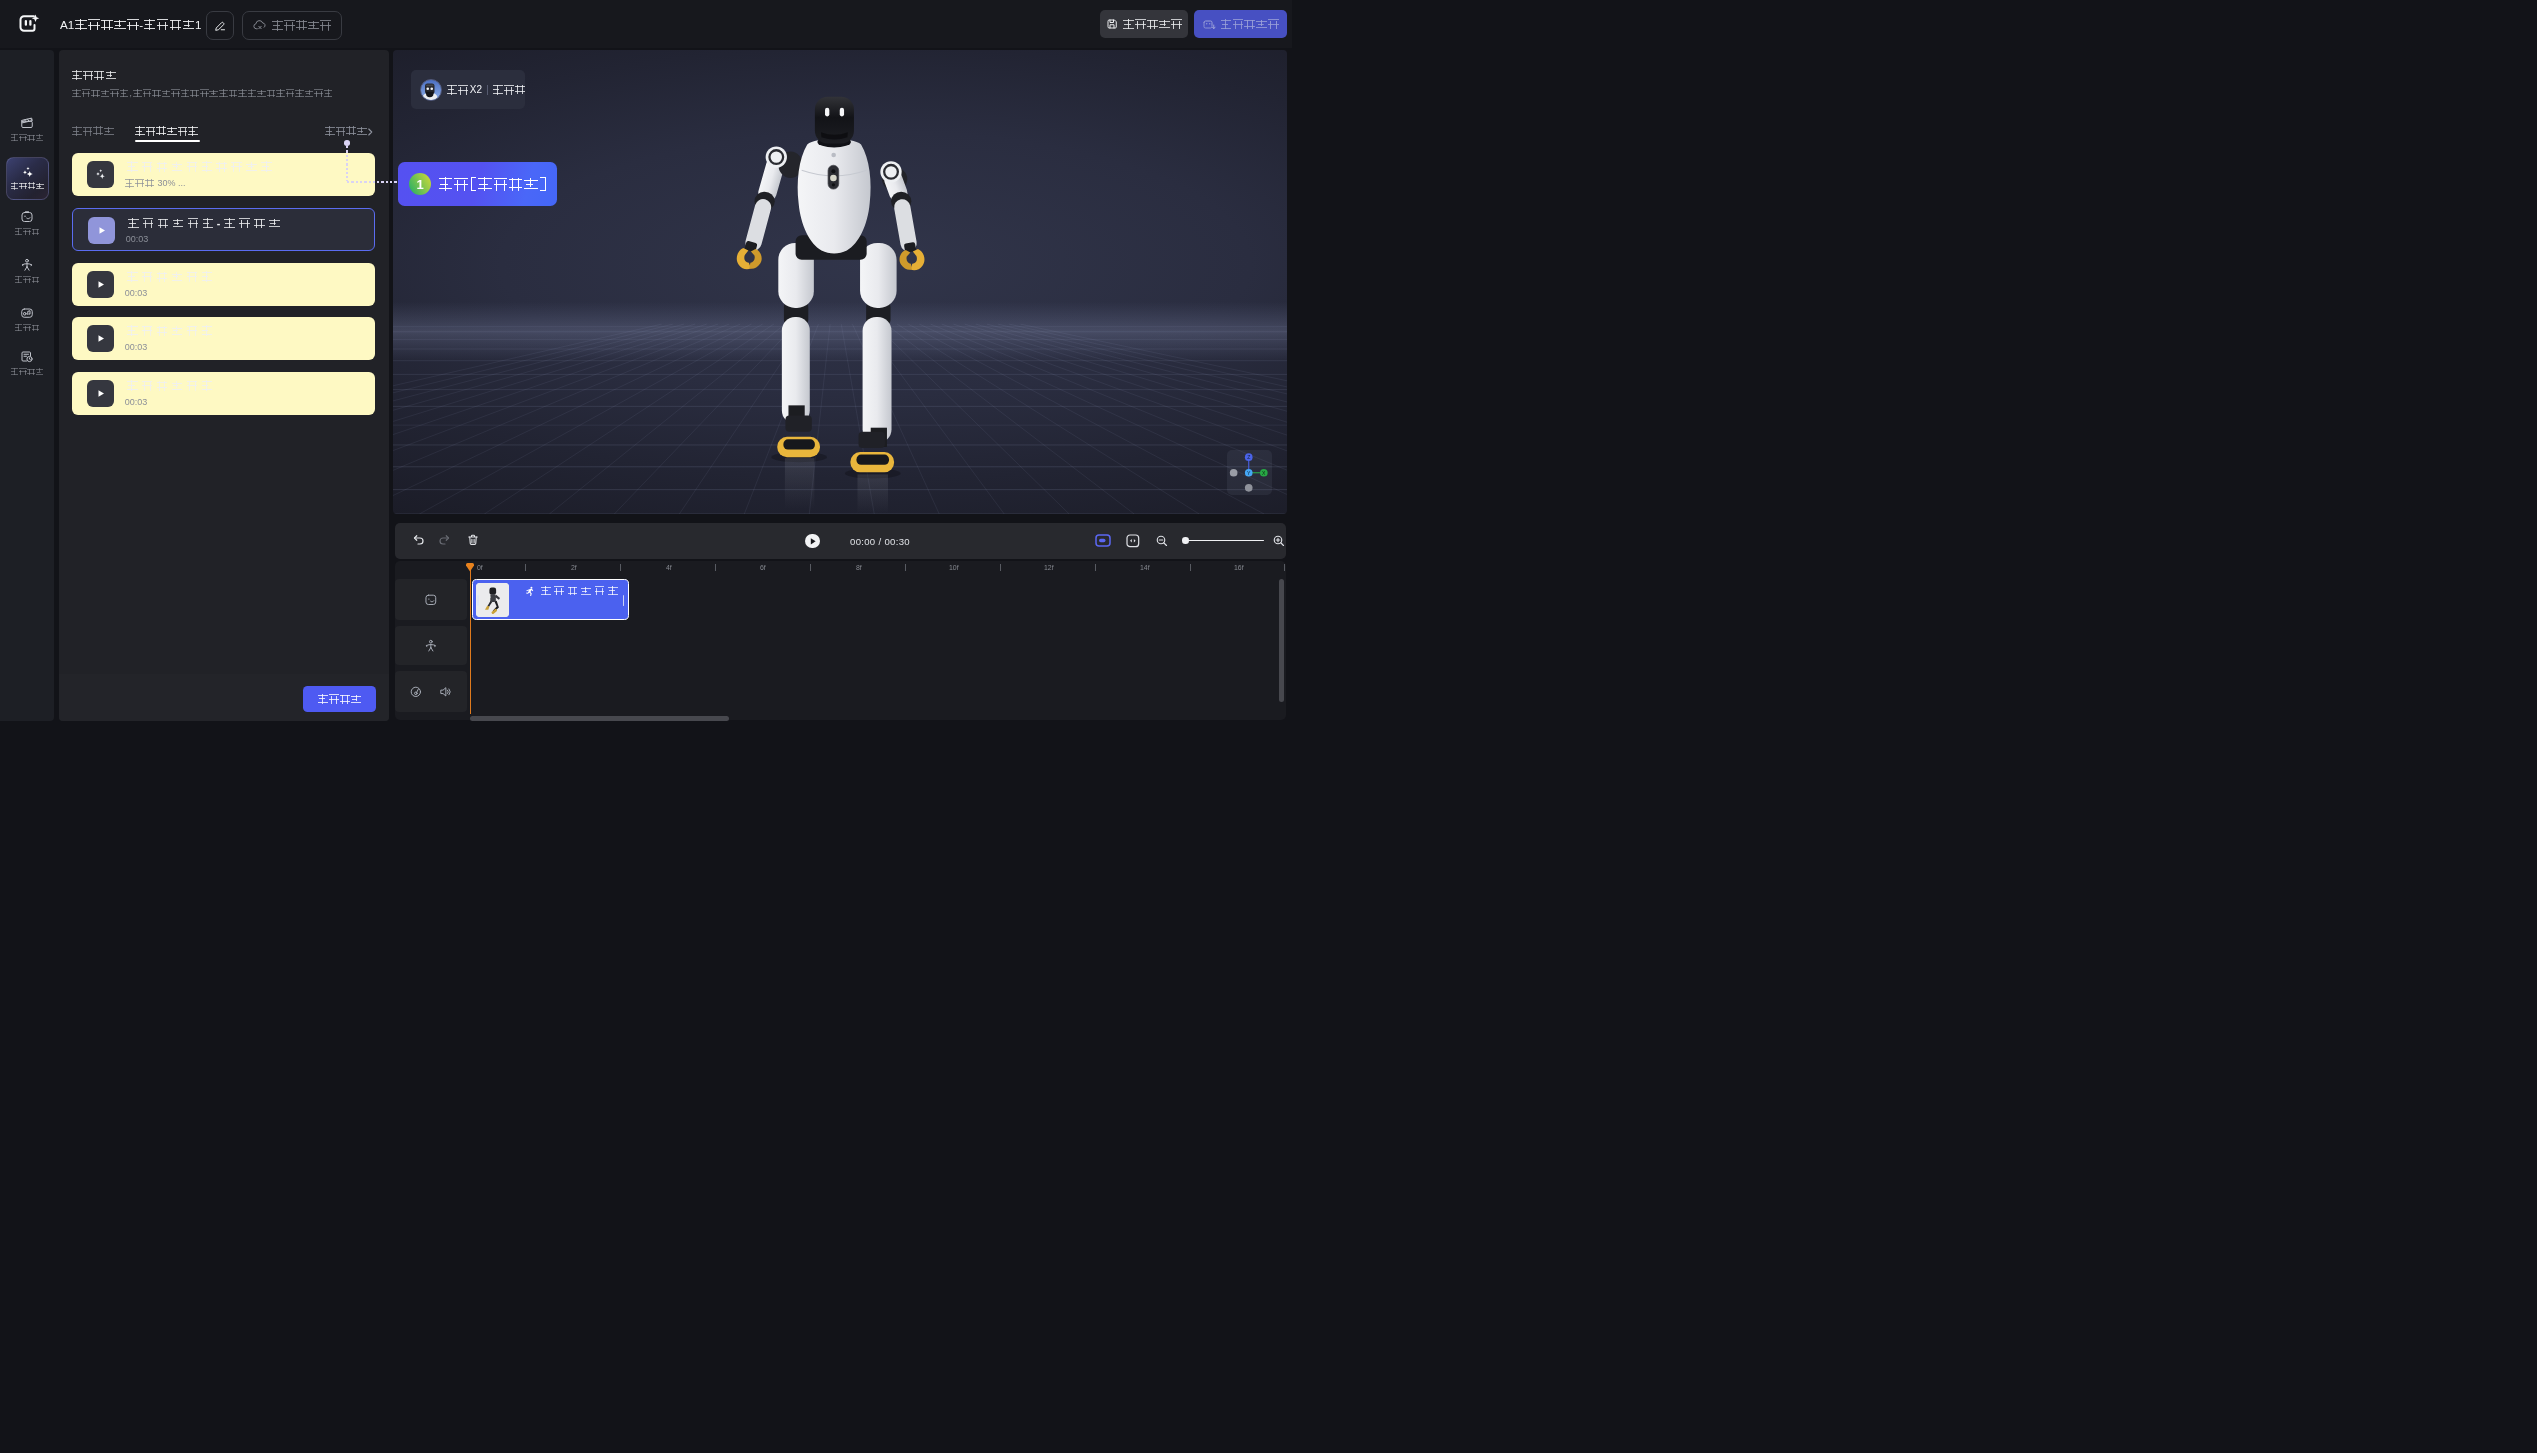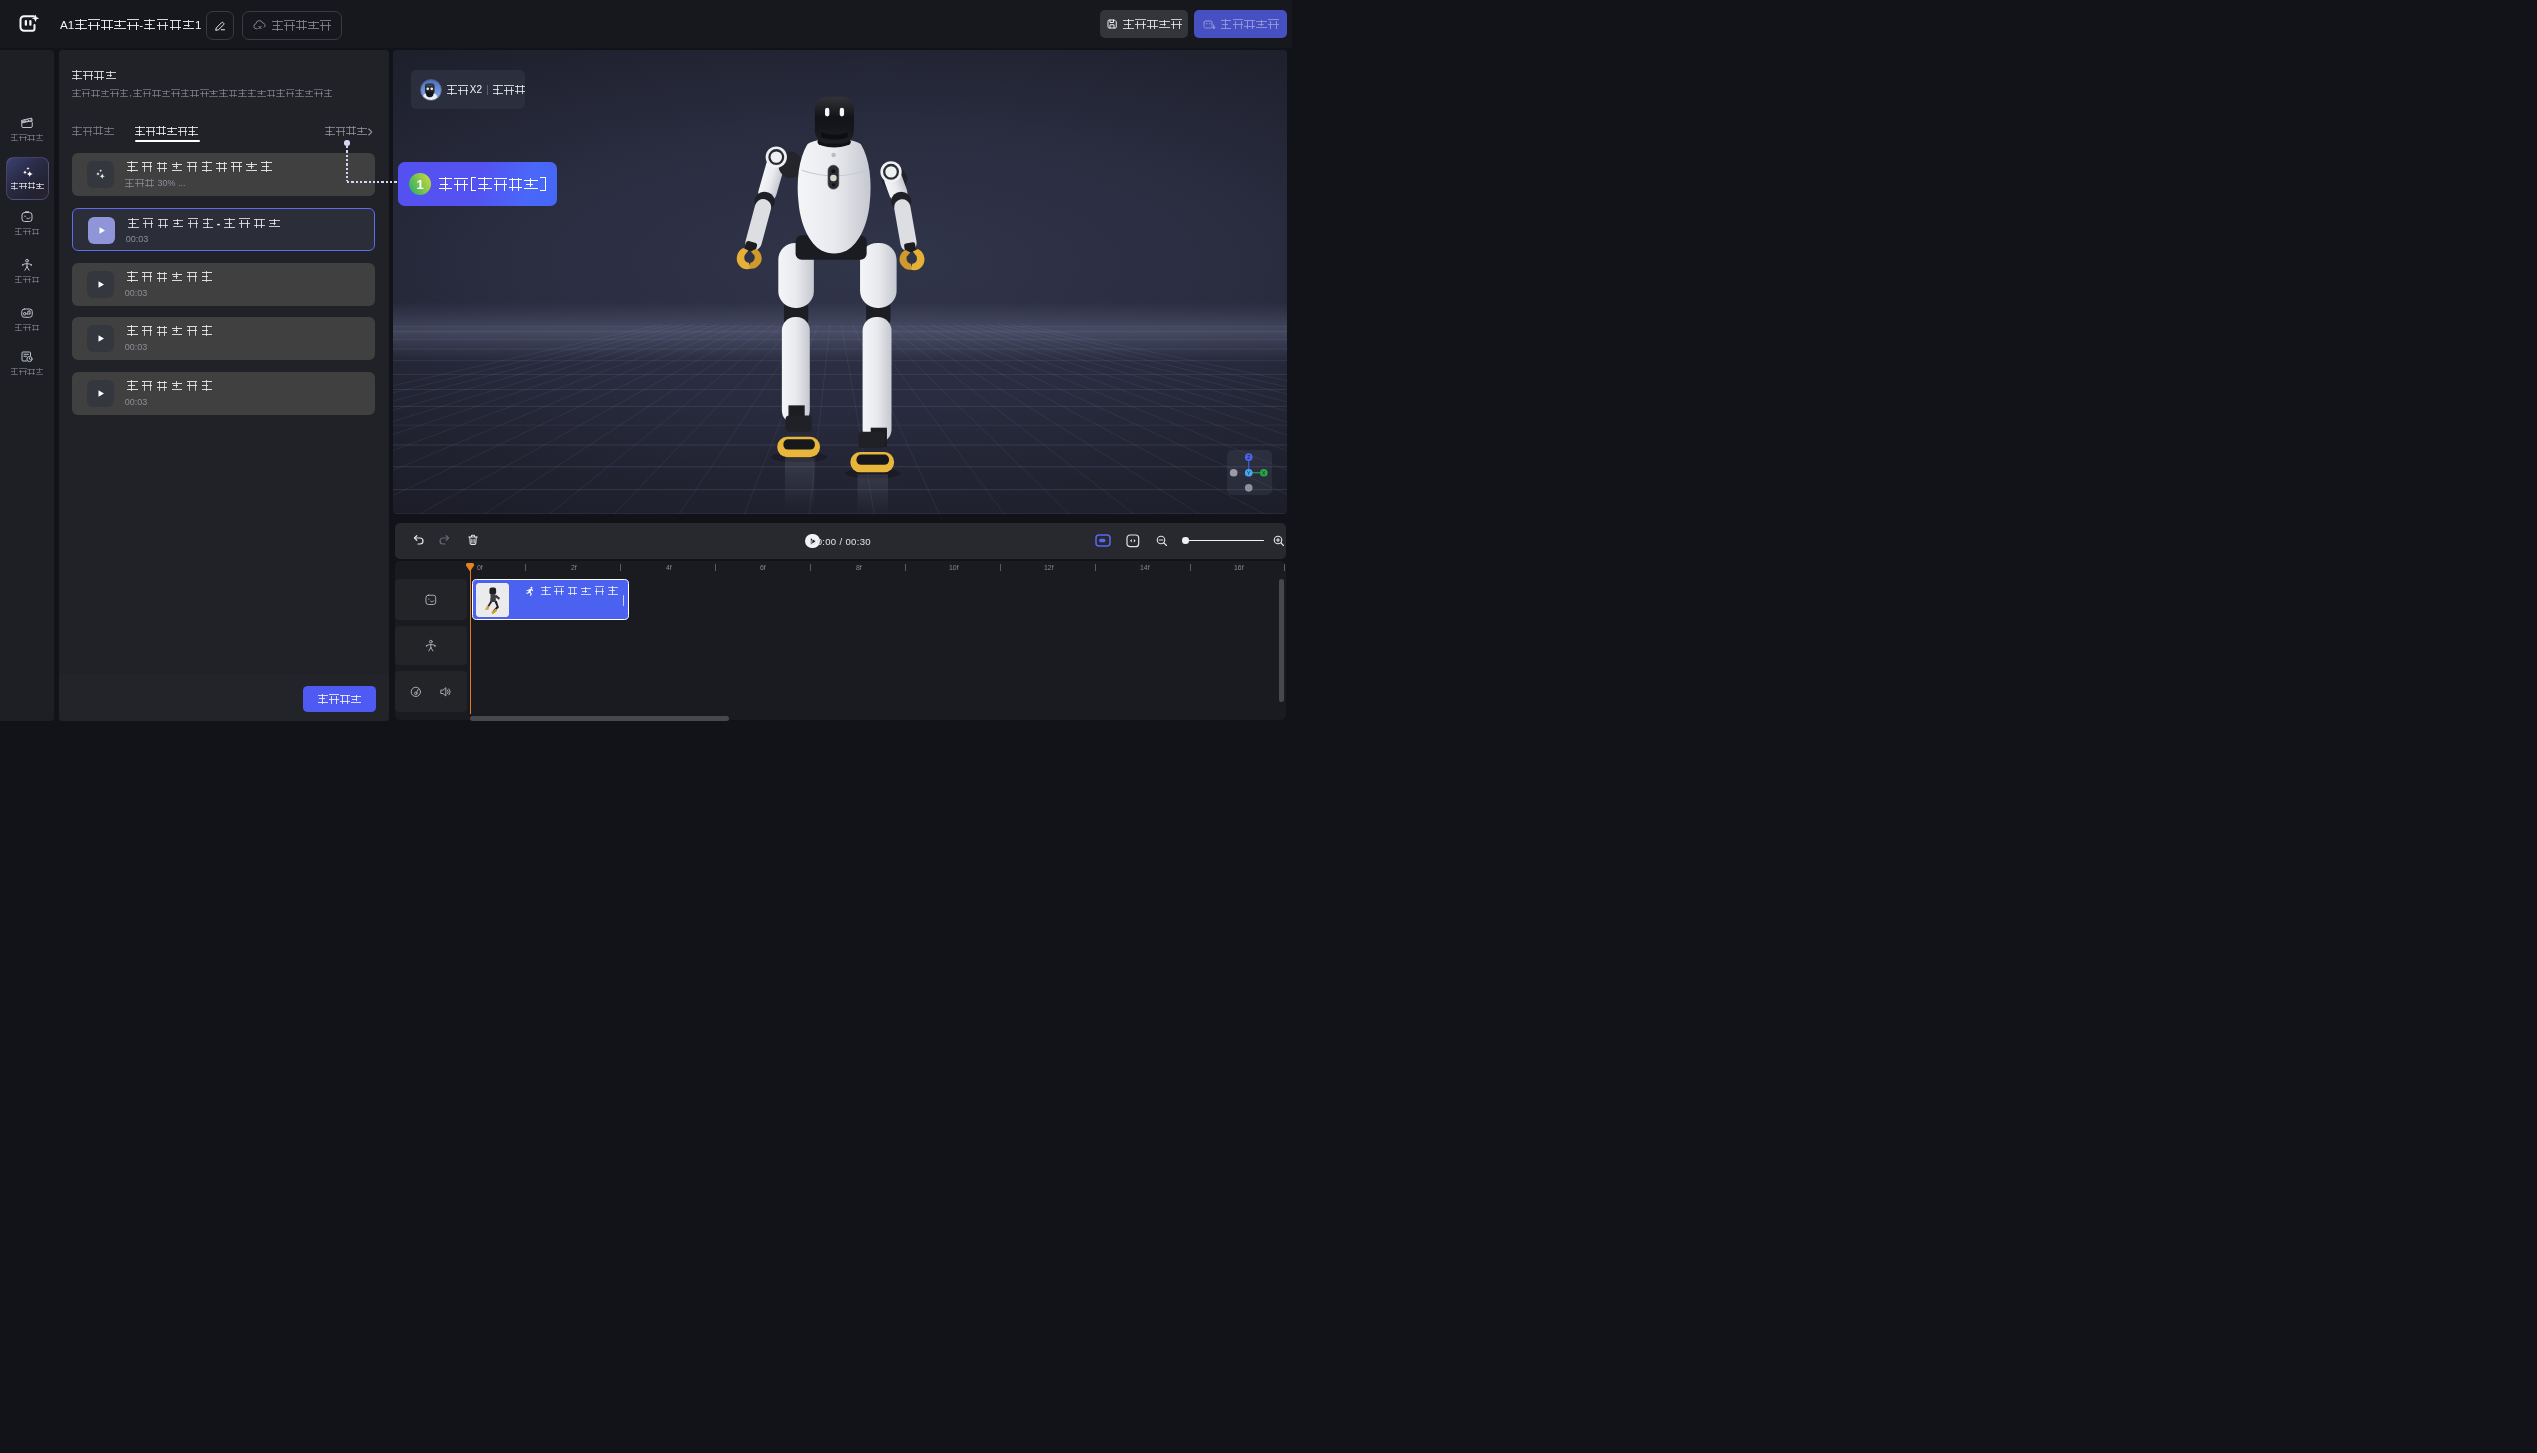--- a/index.html
+++ b/index.html
@@ -29,21 +29,21 @@
 #sidebar{left:0;top:50px;width:54px;height:671px;background:#1d1f25;border-radius:0 4px 4px 0}
 .sbitem{left:0;width:54px;text-align:center;color:#8e9199;font-size:7.6px}
 .sbitem svg{display:block;margin:0 auto 3.6px}
 #sbactive{left:5.6px;top:107px;width:43px;height:43px;border-radius:7.6px;background:linear-gradient(140deg,#3c4170 0%,#2a2c48 40%,#232230 78%,#2b2433 100%);border:0.5px solid rgba(150,150,210,.28);text-align:center;color:#fff;font-size:7.6px}
 
 #panel{left:59px;top:50px;width:330px;height:671px;background:#212227;border-radius:4px}
 #ptitle{left:12.7px;top:20px;color:#f0f1f3;font-size:10px;font-weight:bold}
 #pdesc{left:12.7px;top:38px;color:#8a8e96;font-size:8.6px}
 #tabs{left:12.7px;top:76px;width:305px;height:11px}
 #tabu{left:76px;top:90px;width:65px;height:1.5px;background:#fff;border-radius:1px}
-.item{left:12.7px;width:303px;height:43px;background:#404040;border-radius:6px}
+.item{left:12.7px;width:303px;height:43px;background:#fef9c3;border-radius:6px}
 .item .ib{position:absolute;left:15px;top:8px;width:27px;height:27px;border-radius:6px;background:#35373f;display:flex;align-items:center;justify-content:center}
 .item .t1{position:absolute;left:53px;top:8px;color:#eff0f2;font-size:10.7px;font-weight:bold;display:flex;align-items:center}
 .item .t2{position:absolute;left:53px;top:25px;color:#8b8f98;font-size:9px;display:flex;align-items:center}
 #footer{left:59px;top:674px;width:330px;height:47px;background:#232429;border-radius:0 0 4px 4px}
 #startbtn{left:244px;top:11.7px;width:73px;height:26px;background:#4e5af2;border-radius:4.6px;color:#fff;font-size:10px;display:flex;align-items:center;justify-content:center}
 
 #viewport{left:393px;top:50px;width:894px;height:464px;border-radius:4px;overflow:hidden;
 background:radial-gradient(110% 75% at 54% 46%,#31354a 0%,#2a2d40 38%,#222433 62%,#1b1c27 88%,#191a24 100%)}
 #chip{left:18px;top:20px;width:114px;height:39px;background:#2b2e3d;border-radius:5px;display:flex;align-items:center;color:#f2f3f6;font-size:10px}
 #chipav{flex:none;width:22px;height:22px;border-radius:50%;margin:0 5px 0 8.6px;background:linear-gradient(180deg,#4b6fc3,#8fb0e8);border:1.3px solid #535b7e;position:relative;overflow:hidden}
@@ -51,21 +51,21 @@
 
 #tooltip{left:398px;top:162px;width:159px;height:44px;border-radius:6.6px;background:linear-gradient(105deg,#5551f1 0%,#5452f1 50%,#4a67f8 80%,#4467f7 100%);display:flex;align-items:center;color:#fff}
 #tipnum{width:22px;height:22px;border-radius:50%;margin:0 7px 0 11px;background:linear-gradient(60deg,#2fb163 10%,#8ec94a 60%,#ccd93a 95%);display:flex;align-items:center;justify-content:center;font-size:13px;font-weight:bold}
 #tiptext{font-size:13.7px;font-weight:bold;display:flex;align-items:center}
 
 .dot{left:285px;top:90px;width:5.6px;height:5.6px;border-radius:50%;background:#d9d3f4;z-index:6}
 .dashv{left:287px;top:96px;width:1.5px;height:35px;background-image:repeating-linear-gradient(180deg,#d9d3f4 0 2.3px,transparent 2.3px 4.3px);z-index:6}
 .dashh{left:288px;top:131px;width:52px;height:1.5px;background-image:repeating-linear-gradient(90deg,#d9d3f4 0 2.3px,transparent 2.3px 4.3px);z-index:6}
 
 #cbar{left:395px;top:523px;width:891px;height:36px;background:#28292e;border-radius:5px}
-#time{left:416px;top:12.7px;color:#dfe1e6;font-size:9.6px;letter-spacing:0.3px}
+#time{left:455px;top:12.7px;color:#dfe1e6;font-size:9.6px;letter-spacing:0.3px}
 
 #tl{left:395px;top:561px;width:891px;height:159px;background:#1a1b20;border-radius:5px}
 .tick{top:2.5px;color:#85888f;font-size:6.9px;position:absolute}
 .tickbar{top:3px;width:0.8px;height:7px;background:#585b62;position:absolute}
 .tbox{left:0;width:72px;background:#232428;border-radius:4px;position:absolute;display:flex;align-items:center;justify-content:center;gap:16px}
 #clip{left:77px;top:18px;width:157px;height:41px;background:#4b61ef;border:1px solid #fff;border-radius:4.6px;position:absolute}
 #thumb{position:absolute;left:3px;top:2.5px;width:33px;height:34px;background:#f0f0f2;border-radius:4px;overflow:hidden}
 #cliplabel{position:absolute;left:52px;top:5.6px;color:#fff;font-size:9.6px;font-weight:bold;display:flex;align-items:center;gap:4px}
 .handle{position:absolute;top:14.5px;width:1.8px;height:11px;background:#dfe4f5;border-radius:1px;z-index:2;opacity:.85}
 #hscroll{left:470px;top:716px;width:259px;height:4.6px;background:#47484e;border-radius:2.5px}

